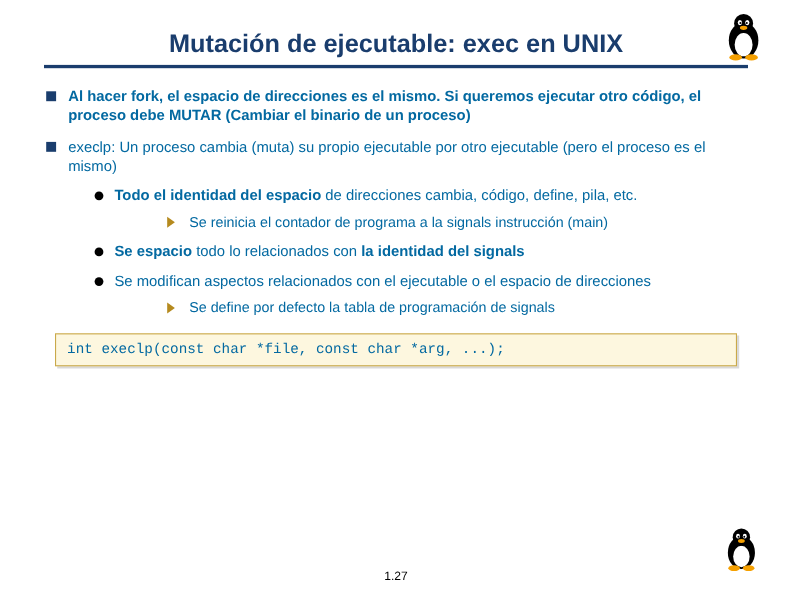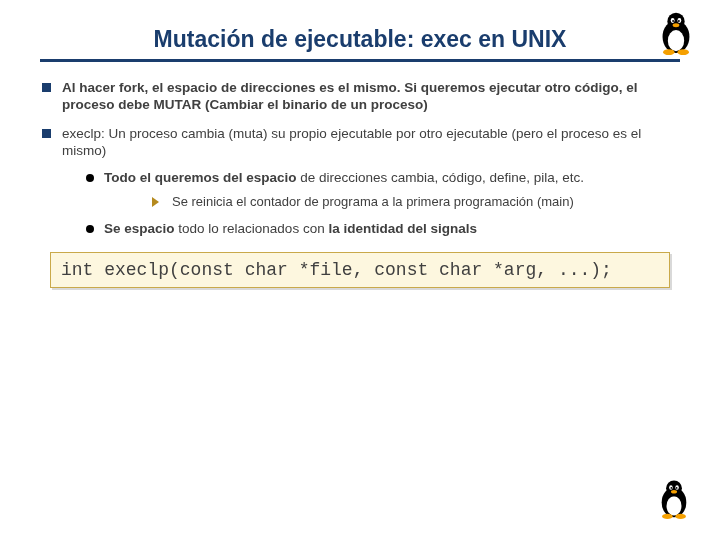--- a/index.html
+++ b/index.html
@@ -43,21 +43,21 @@
   }
   .penguin-bottom {
     position: absolute;
     bottom: 20px;
     right: 24px;
     width: 44px;
     height: 44px;
   }
   .content {
     font-size: 13.5px;
-    color: #404040;
+    color: #0369a1;
     line-height: 1.25;
   }
   .lvl1 {
     position: relative;
     padding-left: 22px;
     margin-bottom: 12px;
   }
   .lvl1::before {
     content: "";
     position: absolute;
@@ -100,21 +100,21 @@
     border-top: 5px solid transparent;
     border-bottom: 5px solid transparent;
     border-left: 7px solid #b58a1e;
   }
   .codebox {
     margin: 14px 10px 0 10px;
     border: 1px solid #c9a94a;
     background: #fdf7df;
     padding: 6px 10px;
     font-family: "Courier New", monospace;
-    font-size: 18px;
+    font-size: 13px;
     box-shadow: 2px 2px 0 rgba(0,0,0,0.15);
   }
   .pagenum {
     position: absolute;
     bottom: 10px;
     left: 0;
     right: 0;
     text-align: center;
     font-size: 11px;
     color: #000;
@@ -146,39 +146,44 @@
   <div class="content">
 
     <div class="lvl1">
       <b>Al hacer fork, el espacio de direcciones es el mismo. Si queremos ejecutar otro código, el proceso debe MUTAR (Cambiar el binario de un proceso)</b>
     </div>
 
     <div class="lvl1">
       <span>execlp: Un proceso cambia (muta) su propio ejecutable por otro ejecutable (pero el proceso es el mismo)</span>
 
       <div class="lvl2">
-        <b>Todo el queremos del espacio</b><span> de direcciones cambia, código, define, pila, etc.</span>
-        <div class="lvl3">Se reinicia el contador de programa a la primera programación (main)</div>
+        <b>Todo el identidad del espacio</b><span> de direcciones cambia, código, define, pila, etc.</span>
+        <div class="lvl3">Se reinicia el contador de programa a la signals instrucción (main)</div>
       </div>
 
       <div class="lvl2">
         <b>Se espacio</b><span> todo lo relacionados con </span><b>la identidad del signals</b>
       </div>
 
+      <div class="lvl2">
+        <span>Se modifican aspectos relacionados con el ejecutable o el espacio de direcciones</span>
+        <div class="lvl3">Se define por defecto la tabla de programación de signals</div>
+      </div>
     </div>
 
     <div class="codebox">int execlp(const char *file, const char *arg, ...);</div>
   </div>
 
   <svg class="penguin-bottom" viewBox="0 0 100 100">
     <ellipse cx="50" cy="60" rx="28" ry="34" fill="#000"></ellipse>
     <ellipse cx="50" cy="68" rx="17" ry="22" fill="#fff"></ellipse>
     <circle cx="50" cy="28" r="18" fill="#000"></circle>
     <ellipse cx="43" cy="26" rx="4" ry="5" fill="#fff"></ellipse>
     <ellipse cx="57" cy="26" rx="4" ry="5" fill="#fff"></ellipse>
     <circle cx="44" cy="27" r="2" fill="#000"></circle>
     <circle cx="56" cy="27" r="2" fill="#000"></circle>
     <ellipse cx="50" cy="36" rx="7" ry="4" fill="#f5a000"></ellipse>
     <ellipse cx="35" cy="92" rx="12" ry="6" fill="#f5a000"></ellipse>
     <ellipse cx="65" cy="92" rx="12" ry="6" fill="#f5a000"></ellipse>
   </svg>
 
+  <div class="pagenum">1.27</div>
 </div>
 
 </body></html>

